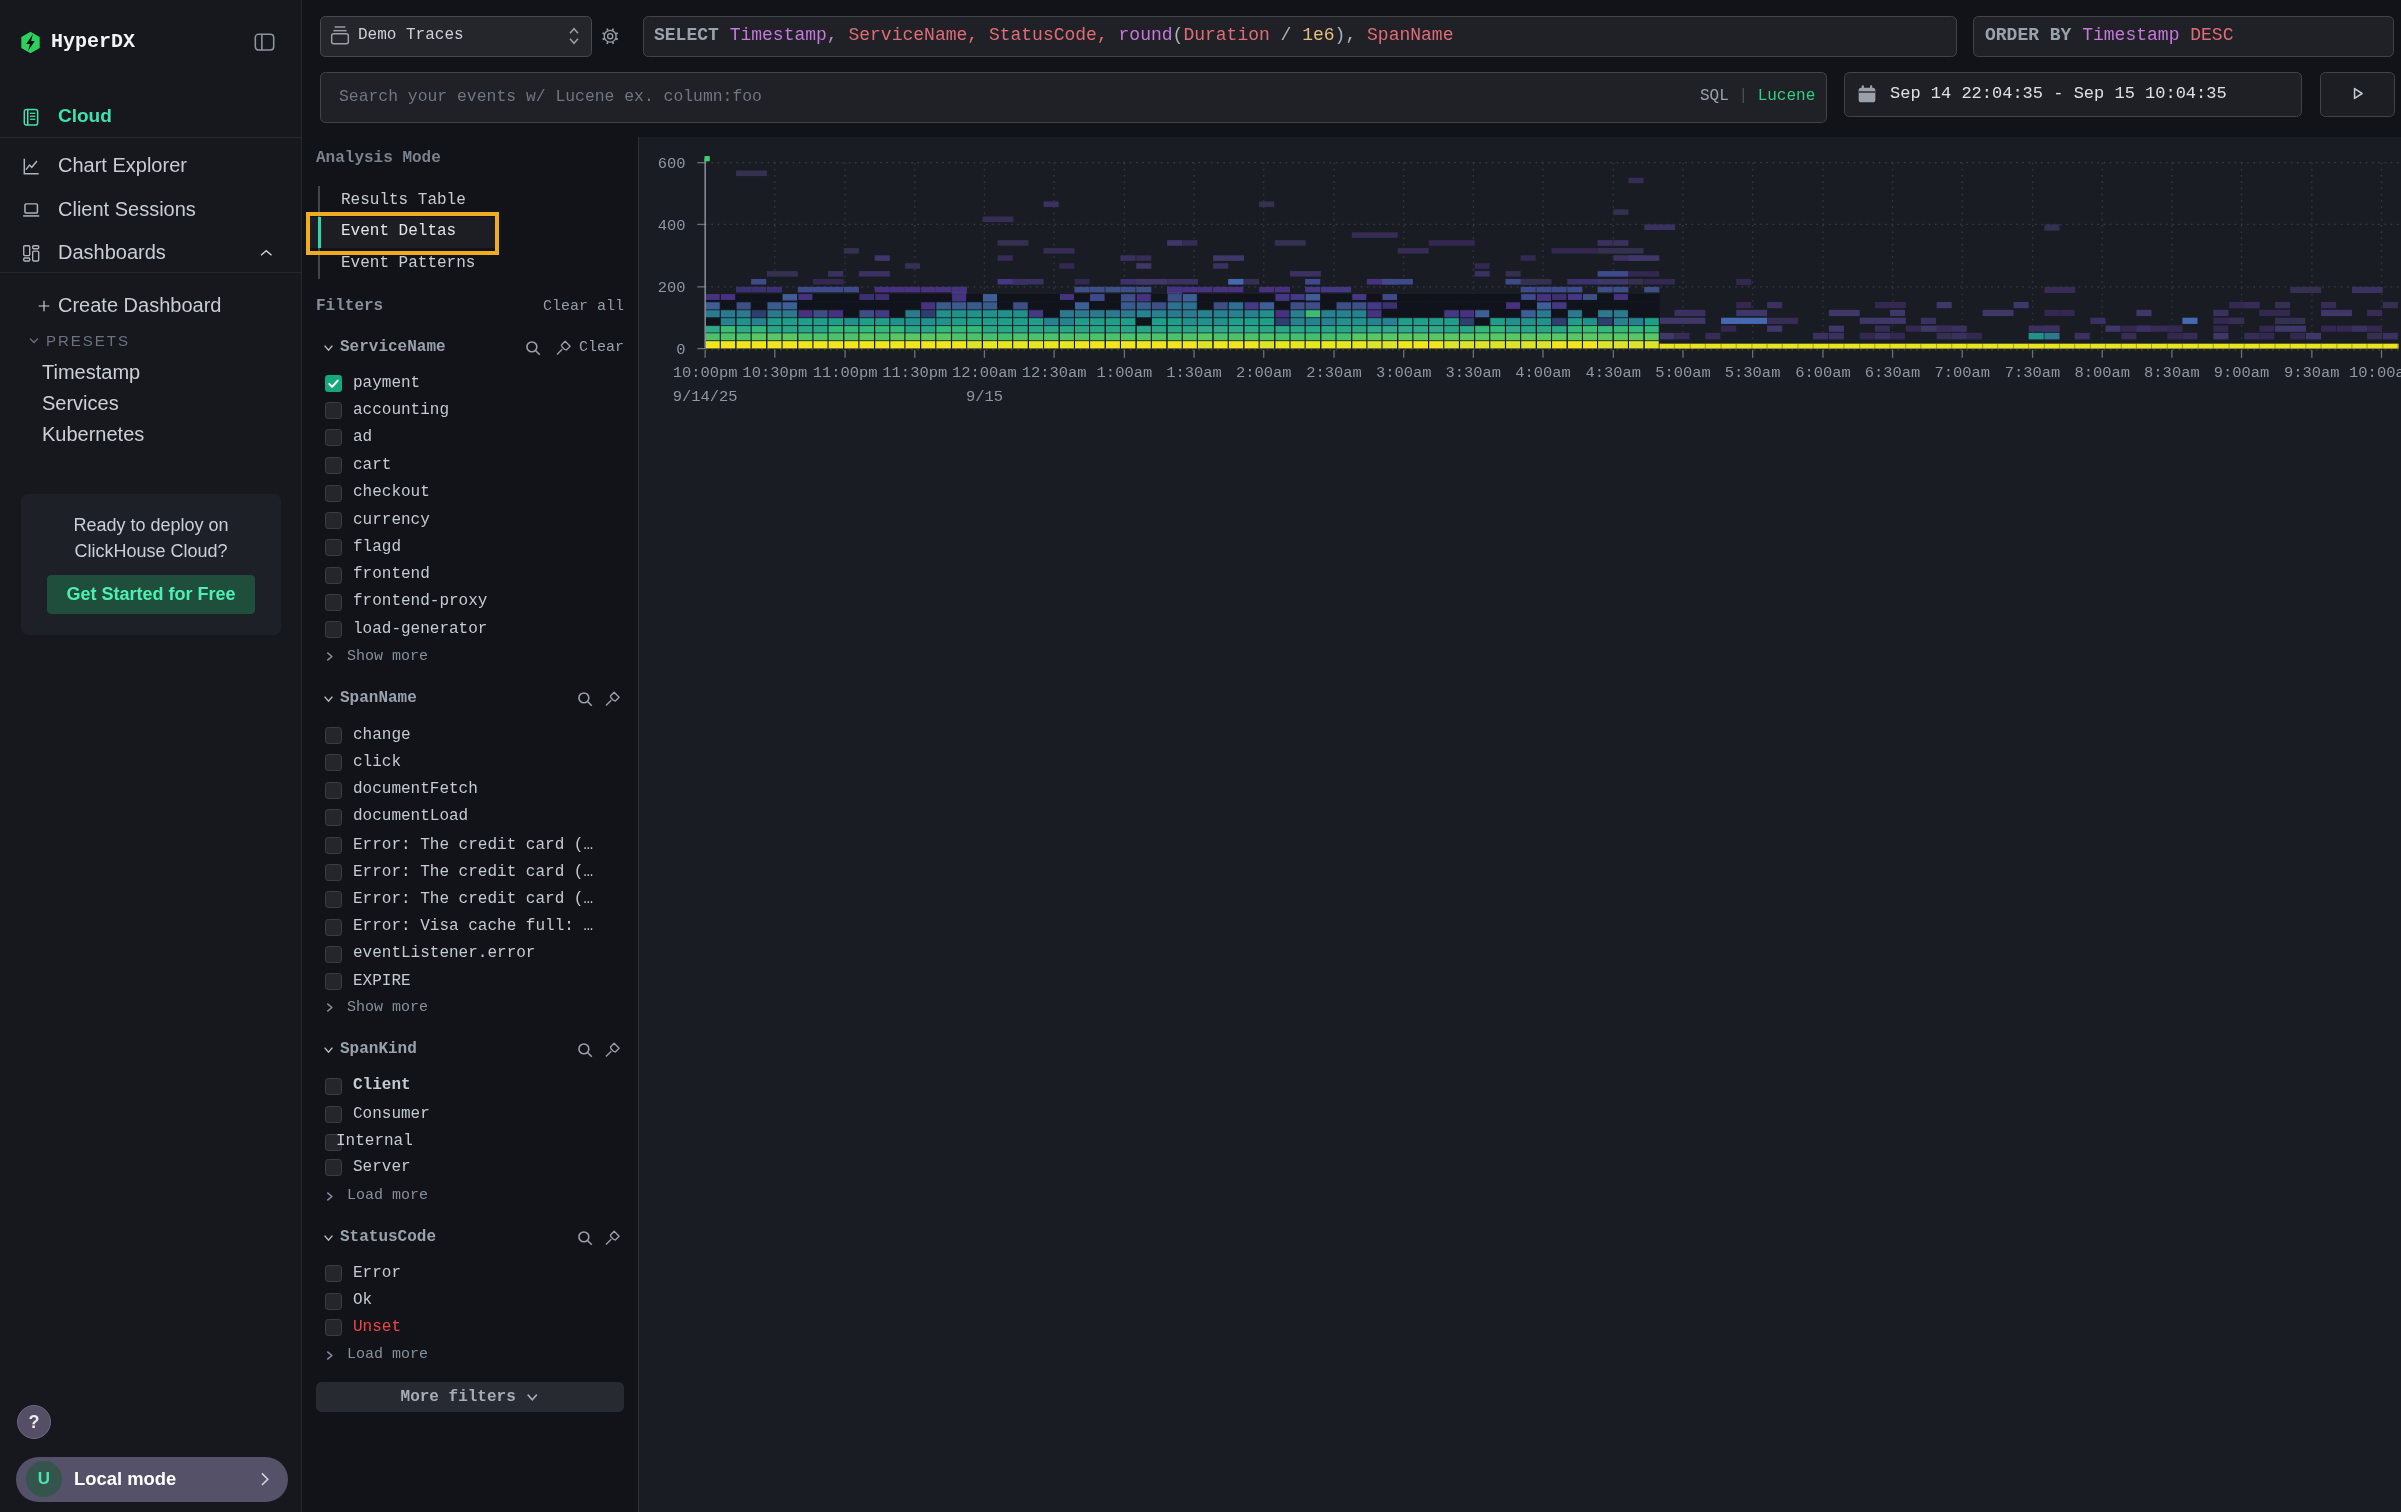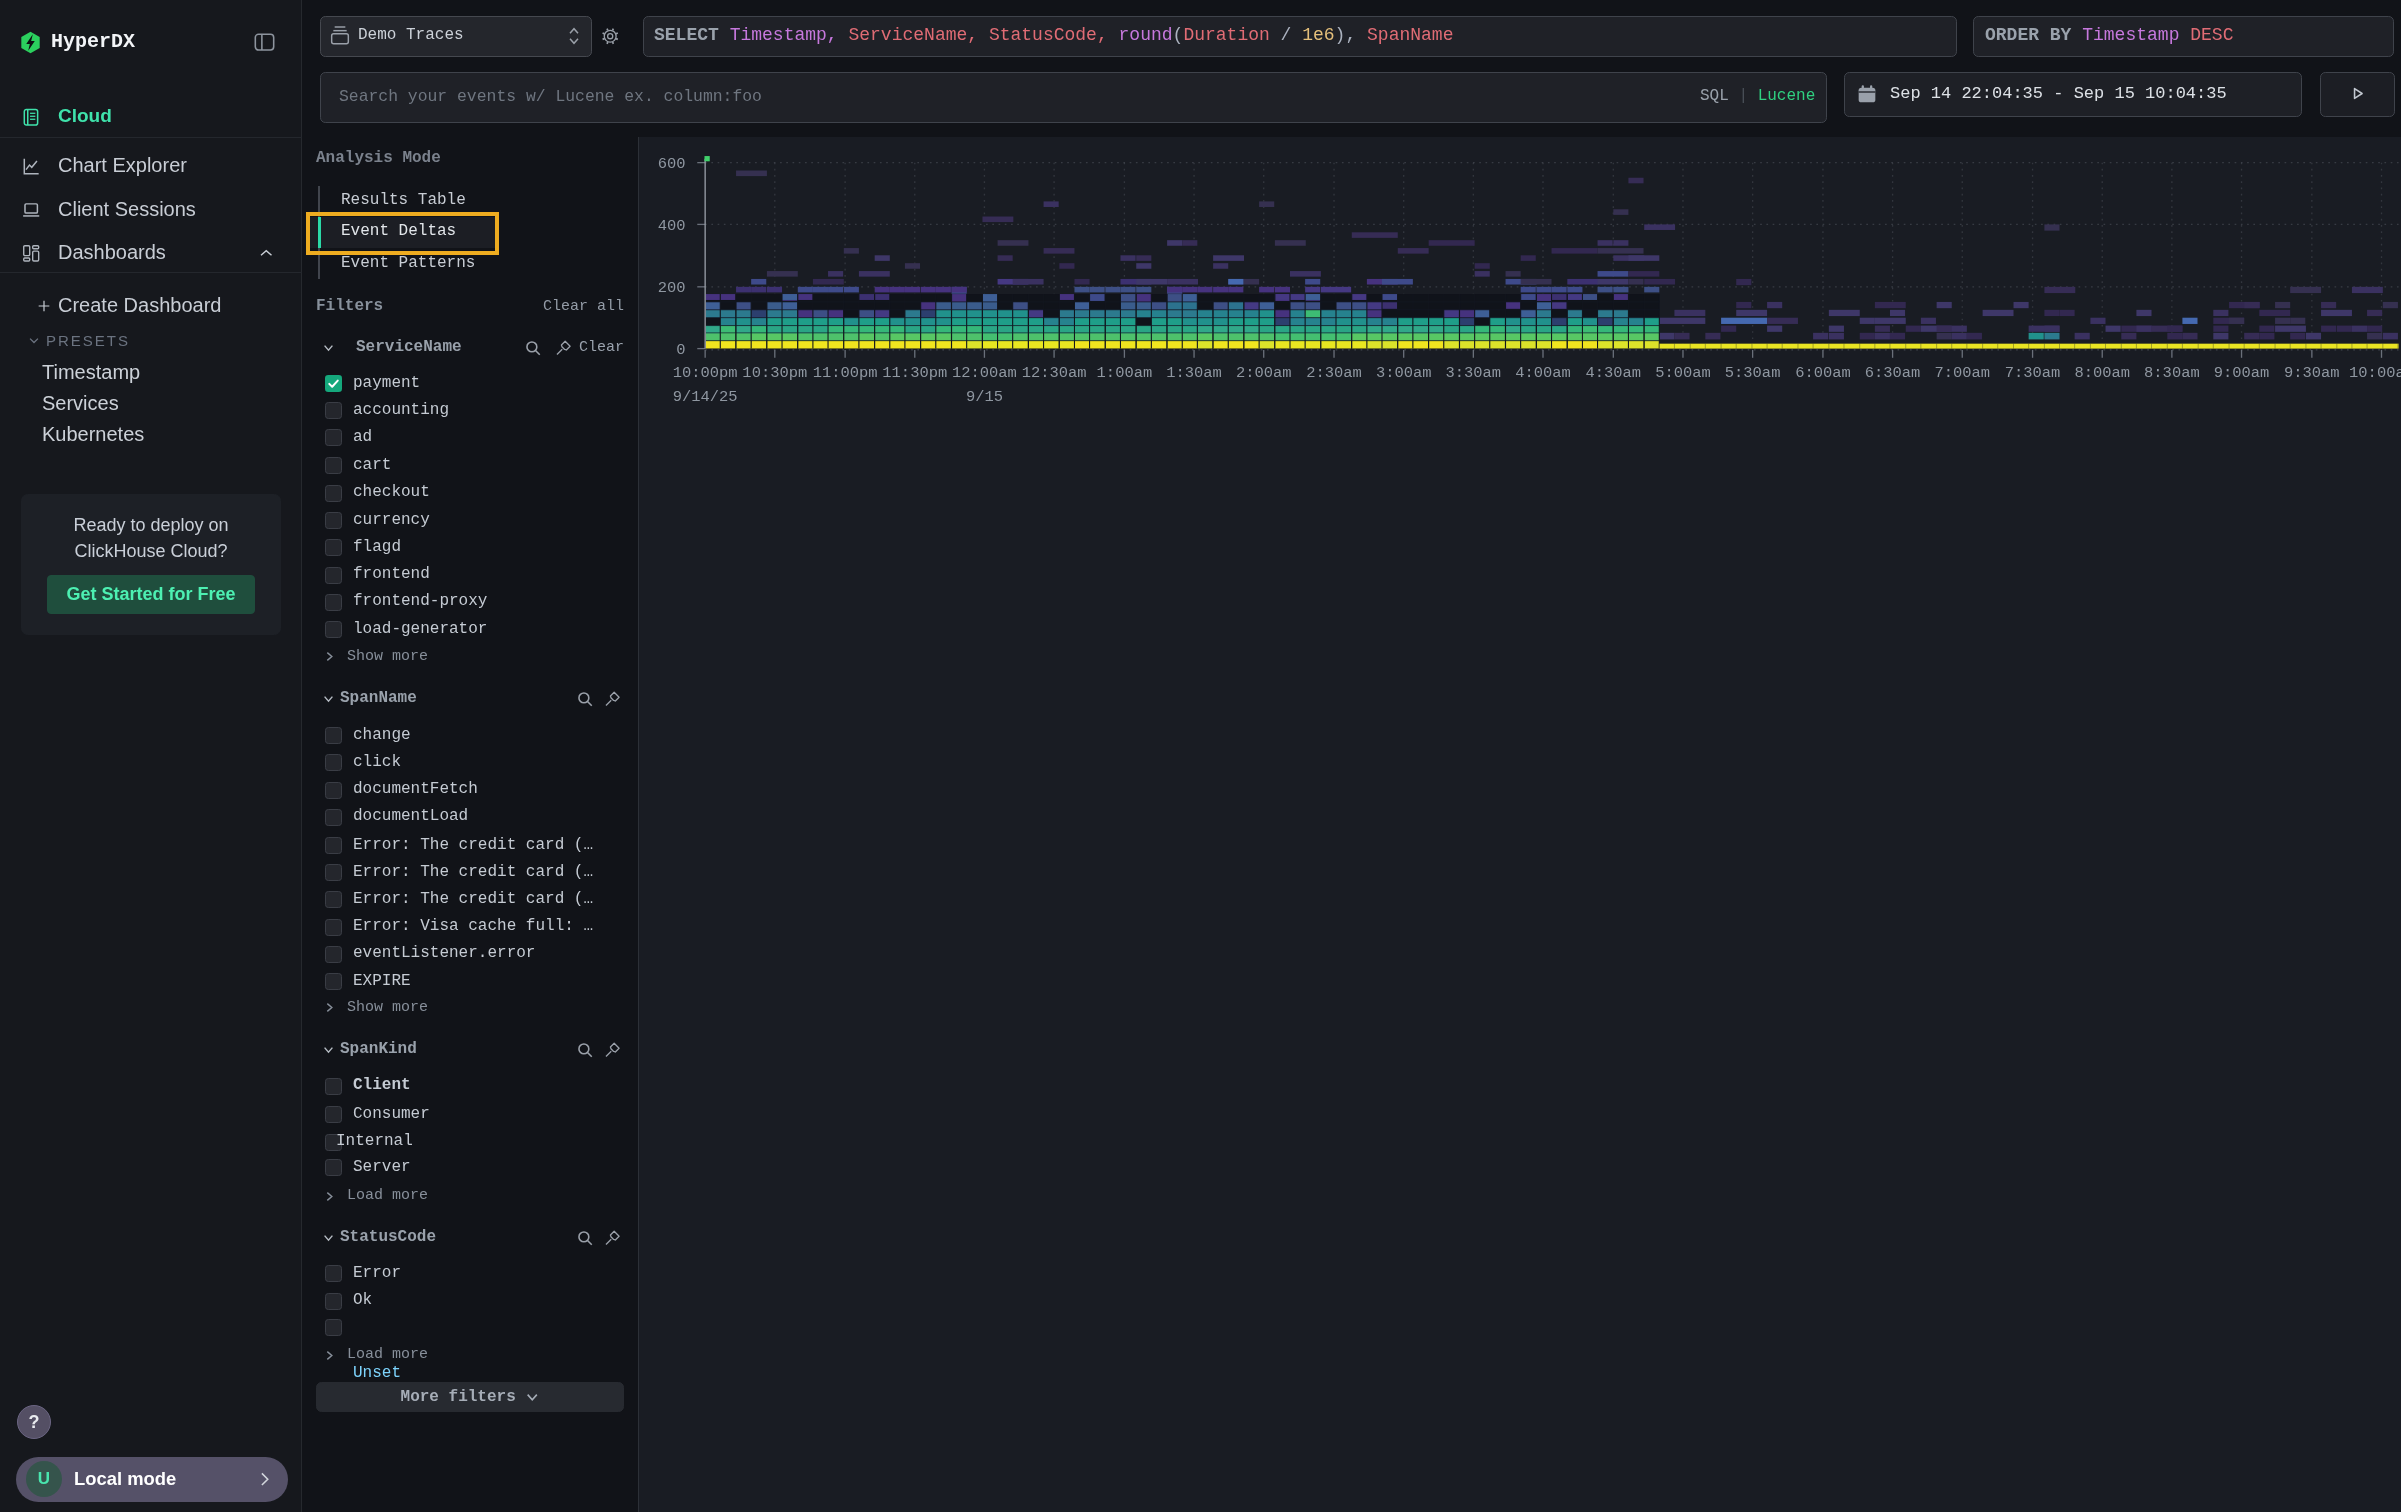--- a/index.html
+++ b/index.html
@@ -117,21 +117,21 @@
 <div style="position:absolute;left:318px;top:217px;width:2.6px;height:31px;background:#2bd9a7;"></div>
 <div style="position:absolute;left:341px;top:201px;transform:translateY(-54%);font-family:Liberation Mono,monospace;font-size:16px;font-weight:400;color:#c8cdd4;white-space:pre;">Results Table</div>
 <div style="position:absolute;left:341px;top:232px;transform:translateY(-54%);font-family:Liberation Mono,monospace;font-size:16px;font-weight:400;color:#e2e6ea;white-space:pre;">Event Deltas</div>
 <div style="position:absolute;left:341px;top:264px;transform:translateY(-54%);font-family:Liberation Mono,monospace;font-size:16px;font-weight:400;color:#c8cdd4;white-space:pre;">Event Patterns</div>
 <div style="position:absolute;left:306px;top:212px;width:193px;height:43px;border:4.6px solid #eeac20;box-sizing:border-box;"></div>
 <div style="position:absolute;left:316px;top:307px;transform:translateY(-54%);font-family:Liberation Mono,monospace;font-size:16px;font-weight:700;color:#88919c;white-space:pre;">Filters</div>
 <div style="position:absolute;right:1777px;top:307px;transform:translateY(-54%);font-family:Liberation Mono,monospace;font-size:15px;font-weight:400;color:#949ca7;white-space:pre;">Clear all</div>
 <svg style="position:absolute;left:322px;top:343px;" width="13" height="10.5" viewBox="0 0 20 16">
 <path d="M4 4 L10 11 L16 4" fill="none" stroke="#b6bcc4" stroke-width="2.2"></path>
     </svg>
-<div style="position:absolute;left:340px;top:348px;transform:translateY(-54%);font-family:Liberation Mono,monospace;font-size:16px;font-weight:700;color:#99a1ab;white-space:pre;margin-left:16px;">ServiceName</div>
+<div style="position:absolute;left:340px;top:348px;transform:translateY(-54%);font-family:Liberation Mono,monospace;font-size:16px;font-weight:700;color:#99a1ab;white-space:pre;">ServiceName</div>
 <svg style="position:absolute;left:524px;top:339px;" width="18.4" height="18.4" viewBox="0 0 28 28">
 <circle cx="12" cy="12" r="7.5" fill="none" stroke="#9aa0a9" stroke-width="2.4"></circle>
 <line x1="17.5" y1="17.5" x2="24" y2="24" stroke="#9aa0a9" stroke-width="2.4"></line>
     </svg>
 <svg style="position:absolute;left:554px;top:339px;" width="18.4" height="18.4" viewBox="0 0 28 28">
 <path d="M17 3.5 L24.5 11 L18.8 16.7 Q17.6 15.9 16.2 15.9 L12.1 11.8 Q12.1 10.4 11.3 9.2 Z" fill="none" stroke="#9aa0a9" stroke-width="2" stroke-linejoin="round"></path>
 <line x1="12.5" y1="15.5" x2="4.5" y2="23.5" stroke="#9aa0a9" stroke-width="2"></line>
     </svg>
 <div style="position:absolute;right:1777px;top:348px;transform:translateY(-54%);font-family:Liberation Mono,monospace;font-size:15px;font-weight:400;color:#9aa2ad;white-space:pre;">Clear</div>
 <div style="position:absolute;left:325px;top:375px;width:17px;height:17px;border-radius:3.3px;background:#15a87c;"></div>
@@ -231,21 +231,21 @@
     </svg>
 <svg style="position:absolute;left:603px;top:1229px;" width="18.4" height="18.4" viewBox="0 0 28 28">
 <path d="M17 3.5 L24.5 11 L18.8 16.7 Q17.6 15.9 16.2 15.9 L12.1 11.8 Q12.1 10.4 11.3 9.2 Z" fill="none" stroke="#9aa0a9" stroke-width="2" stroke-linejoin="round"></path>
 <line x1="12.5" y1="15.5" x2="4.5" y2="23.5" stroke="#9aa0a9" stroke-width="2"></line>
     </svg>
 <div style="position:absolute;left:325px;top:1265px;width:17px;height:17px;border-radius:3.3px;background:#24262c;border:1.3px solid #3a3d45;box-sizing:border-box;"></div>
 <div style="position:absolute;left:353px;top:1274px;transform:translateY(-54%);font-family:Liberation Mono,monospace;font-size:16px;font-weight:400;color:#c5cbd3;white-space:pre;">Error</div>
 <div style="position:absolute;left:325px;top:1293px;width:17px;height:17px;border-radius:3.3px;background:#24262c;border:1.3px solid #3a3d45;box-sizing:border-box;"></div>
 <div style="position:absolute;left:353px;top:1301px;transform:translateY(-54%);font-family:Liberation Mono,monospace;font-size:16px;font-weight:400;color:#c5cbd3;white-space:pre;">Ok</div>
 <div style="position:absolute;left:325px;top:1319px;width:17px;height:17px;border-radius:3.3px;background:#24262c;border:1.3px solid #3a3d45;box-sizing:border-box;"></div>
-<div style="position:absolute;left:353px;top:1328px;transform:translateY(-54%);font-family:Liberation Mono,monospace;font-size:16px;font-weight:400;color:#7dd3fc;white-space:pre;margin-top:46px;">Unset</div>
+<div style="position:absolute;left:353px;top:1328px;transform:translateY(-54%);font-family:Liberation Mono,monospace;font-size:16px;font-weight:400;color:#ef4444;white-space:pre;">Unset</div>
 <svg style="position:absolute;left:324px;top:1349px;" width="10.5" height="13" viewBox="0 0 16 20">
 <path d="M5 4 L12 10 L5 16" fill="none" stroke="#878f9a" stroke-width="2.2"></path>
     </svg>
 <div style="position:absolute;left:347px;top:1355px;transform:translateY(-54%);font-family:Liberation Mono,monospace;font-size:15px;font-weight:400;color:#878f9a;white-space:pre;">Load more</div>
 <div style="position:absolute;left:316px;top:1382px;width:308px;height:30px;background:#272a30;border:1.3px solid #272a30;border-radius:5.3px;box-sizing:border-box;"></div>
 <div style="position:absolute;left:316px;top:1382px;width:308px;height:30px;display:flex;align-items:center;justify-content:center;gap:9.2px;font-family:Liberation Mono,monospace;font-size:16px;font-weight:700;color:#a6adb7;">
       <span>More filters</span>
       <svg width="14.5" height="10.5" viewBox="0 0 22 16">
         <path d="M4 4 L11 12 L18 4" fill="none" stroke="#a6adb7" stroke-width="2.4"></path>
       </svg>

